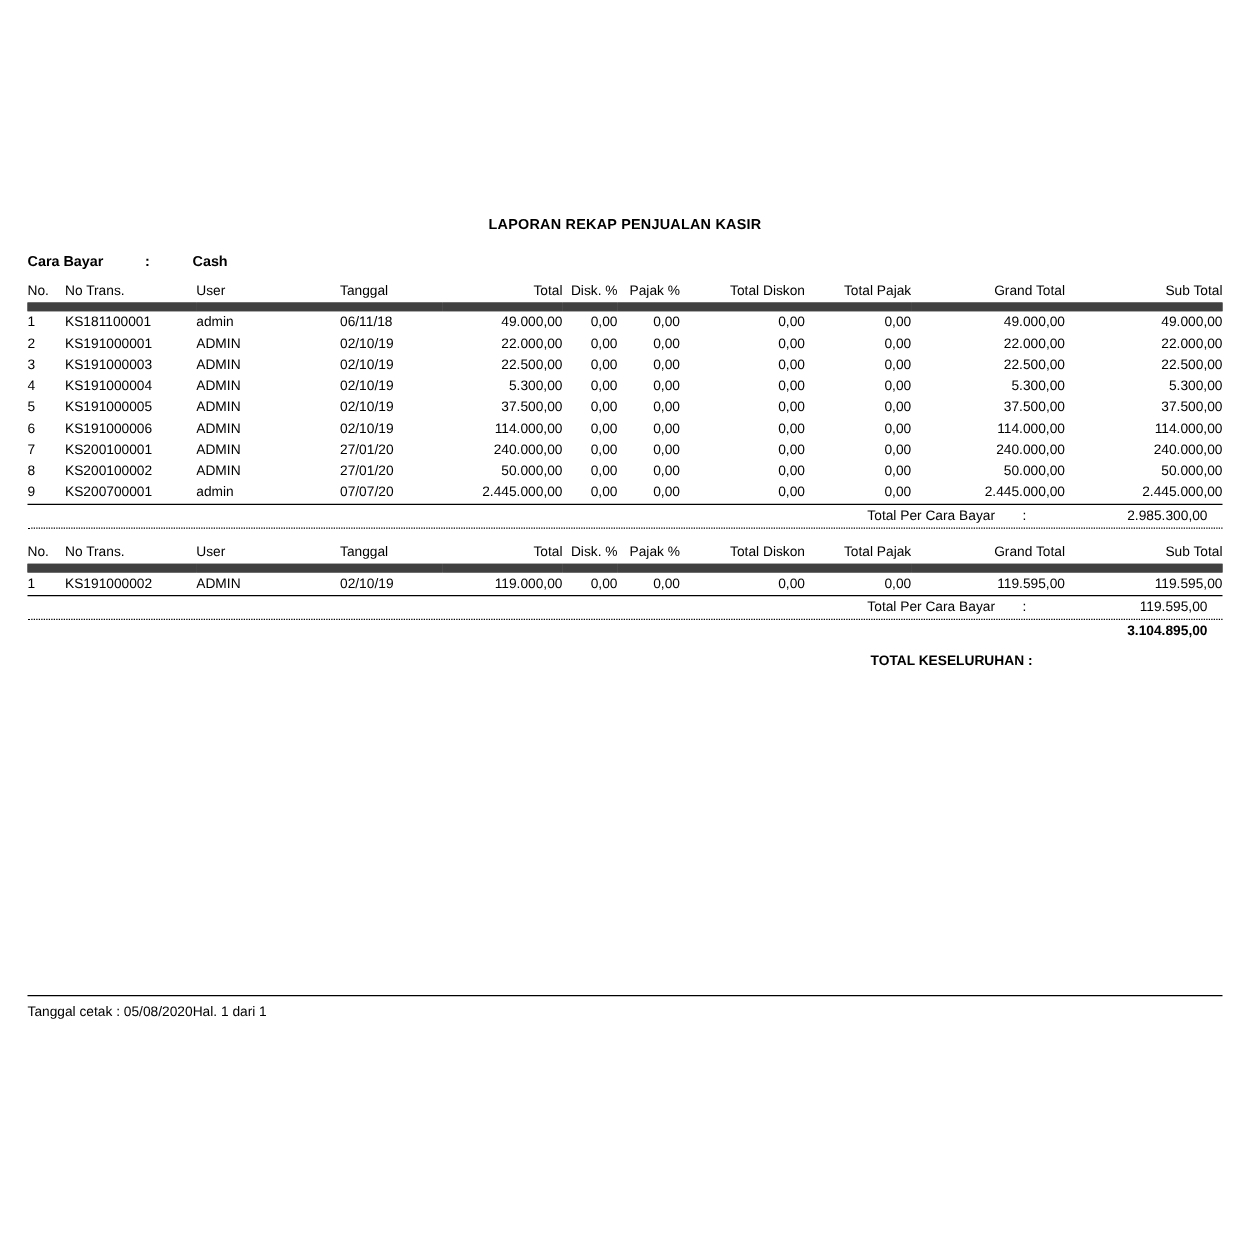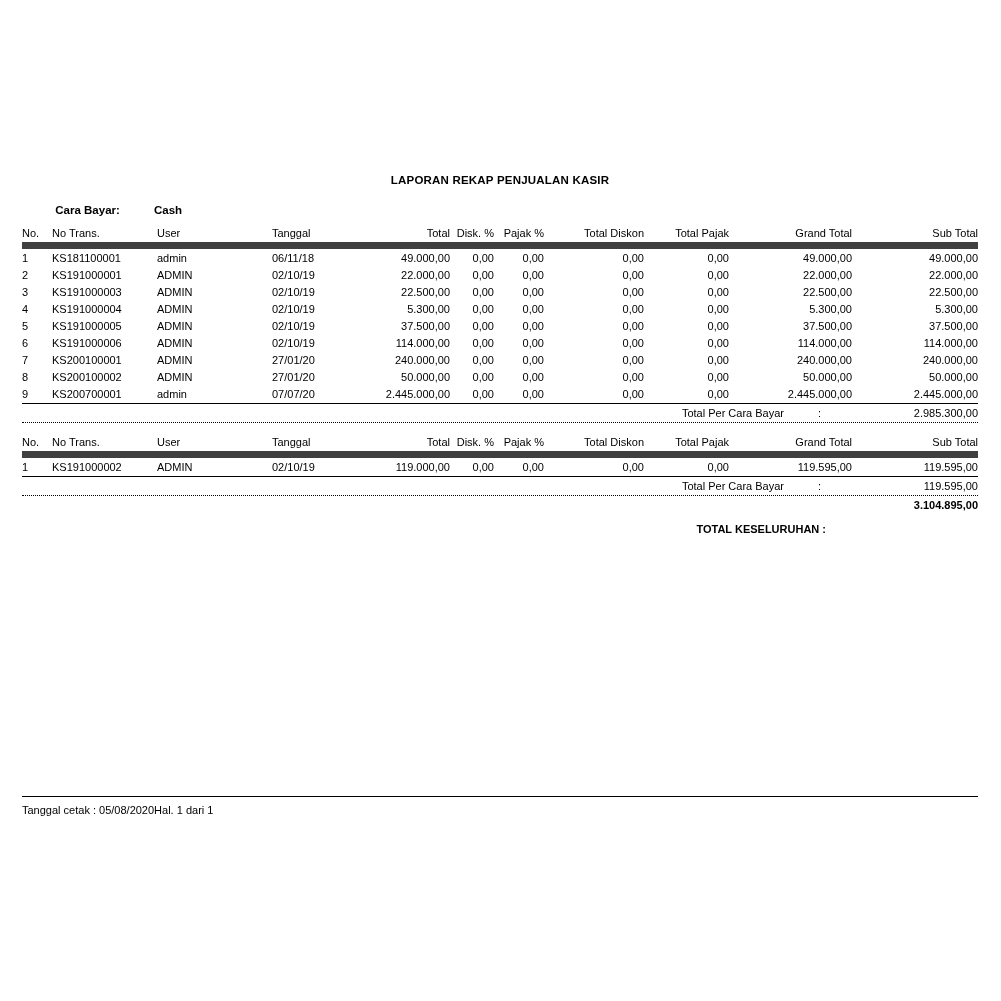--- a/index.html
+++ b/index.html
@@ -44,21 +44,21 @@
   }
 
   
   .paymethod {
     font-size: 11.5px;
     font-weight: bold;
     line-height: 15px;
     margin: 0 0 7px 0;
     white-space: nowrap;
   }
-  .paymethod .pm-label { display: inline-block; width: 94px; text-align: right; }
+  .paymethod .pm-label { display: inline-block; width: 94px; }
   .paymethod .pm-colon { display: inline-block; width: 38px; }
   .paymethod .pm-value { display: inline-block; }
 
   
   table.rekap {
     width: 956px;
     border-collapse: collapse;
     font-size: 11px;
     table-layout: fixed;
   }
@@ -124,31 +124,31 @@
   
   .summary-row {
     font-size: 11px;
     line-height: 18px;
     height: 18px;
     position: relative;
     width: 956px;
   }
   .summary-row .sr-label {
     position: absolute;
-    right: 194px;
+    right: 182px;
     text-align: right;
     white-space: nowrap;
   }
   .summary-row .sr-colon {
     position: absolute;
     right: 157px;
   }
   .summary-row .sr-value {
     position: absolute;
-    right: 0px;
+    right: 12px;
     text-align: left;
     white-space: nowrap;
   }
   .summary-row.grand .sr-label,
   .summary-row.grand .sr-value {
     font-weight: bold;
   }
   .summary-row.grand .sr-label { right: 152px; margin-top: 24px; }
 
   

